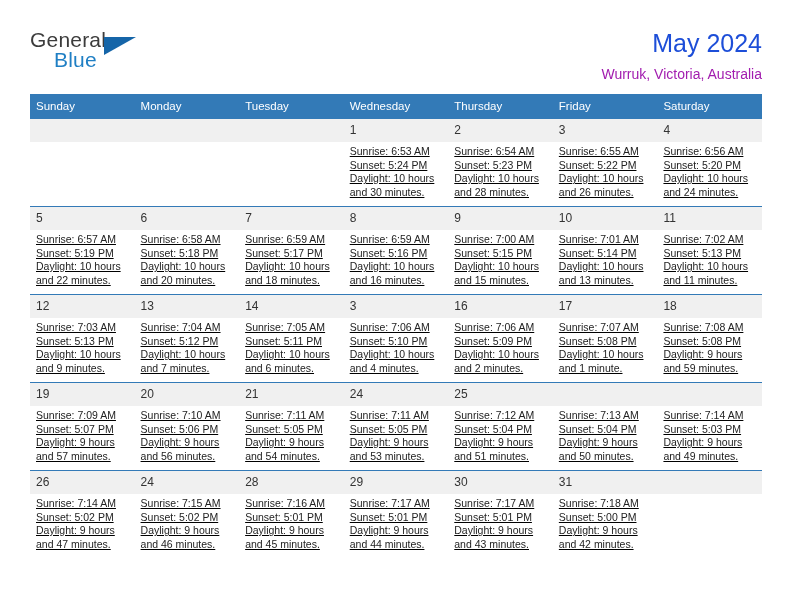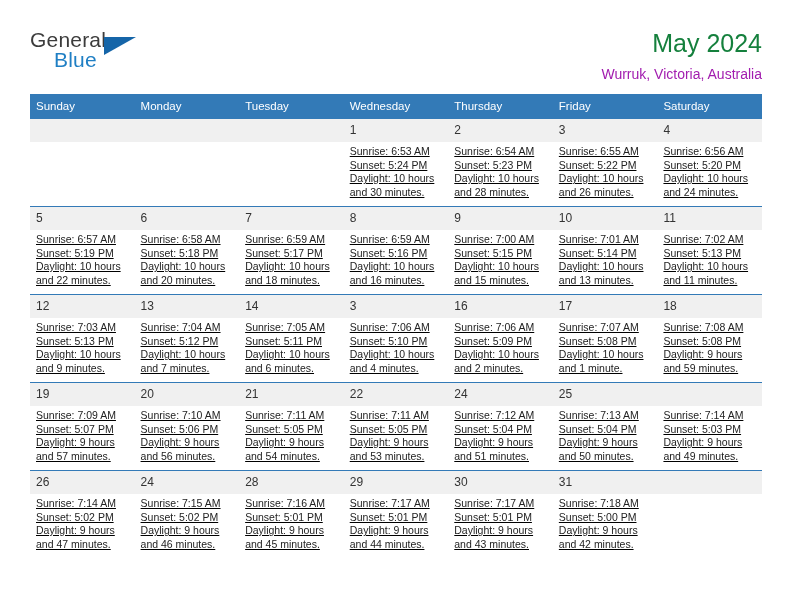--- a/index.html
+++ b/index.html
@@ -63,21 +63,21 @@
     height: 0;
     border-left: 32px solid #1565a8;
     border-bottom: 18px solid transparent;
   }
   .titles {
     text-align: right;
     padding-top: 0px;
   }
   .cal-title {
     font-size: 25px;
-    color: #15803d;
+    color: #1d4ed8;
     line-height: 30px;
     white-space: nowrap;
   }
   .cal-sub {
     font-size: 14px;
     color: #a21caf;
     line-height: 20px;
     margin-top: 6px;
     white-space: nowrap;
   }
@@ -321,21 +321,20 @@
           <div class="cell-wrap">and 59 minutes.</div>
         </div>
       </div>
     </div>
 
     <div class="week">
       <div class="week-daynums">
         <div class="daynum">19</div>
         <div class="daynum">20</div>
         <div class="daynum">21</div>
-        <div class="daynum">22</div>
         <div class="daynum">24</div>
         <div class="daynum">25</div>
       </div>
       <div class="week-body">
         <div class="cell">
           <div class="cell-line">Sunrise: 7:09 AM</div>
           <div class="cell-line">Sunset: 5:07 PM</div>
           <div class="cell-wrap">Daylight: 9 hours</div>
           <div class="cell-wrap">and 57 minutes.</div>
         </div>

